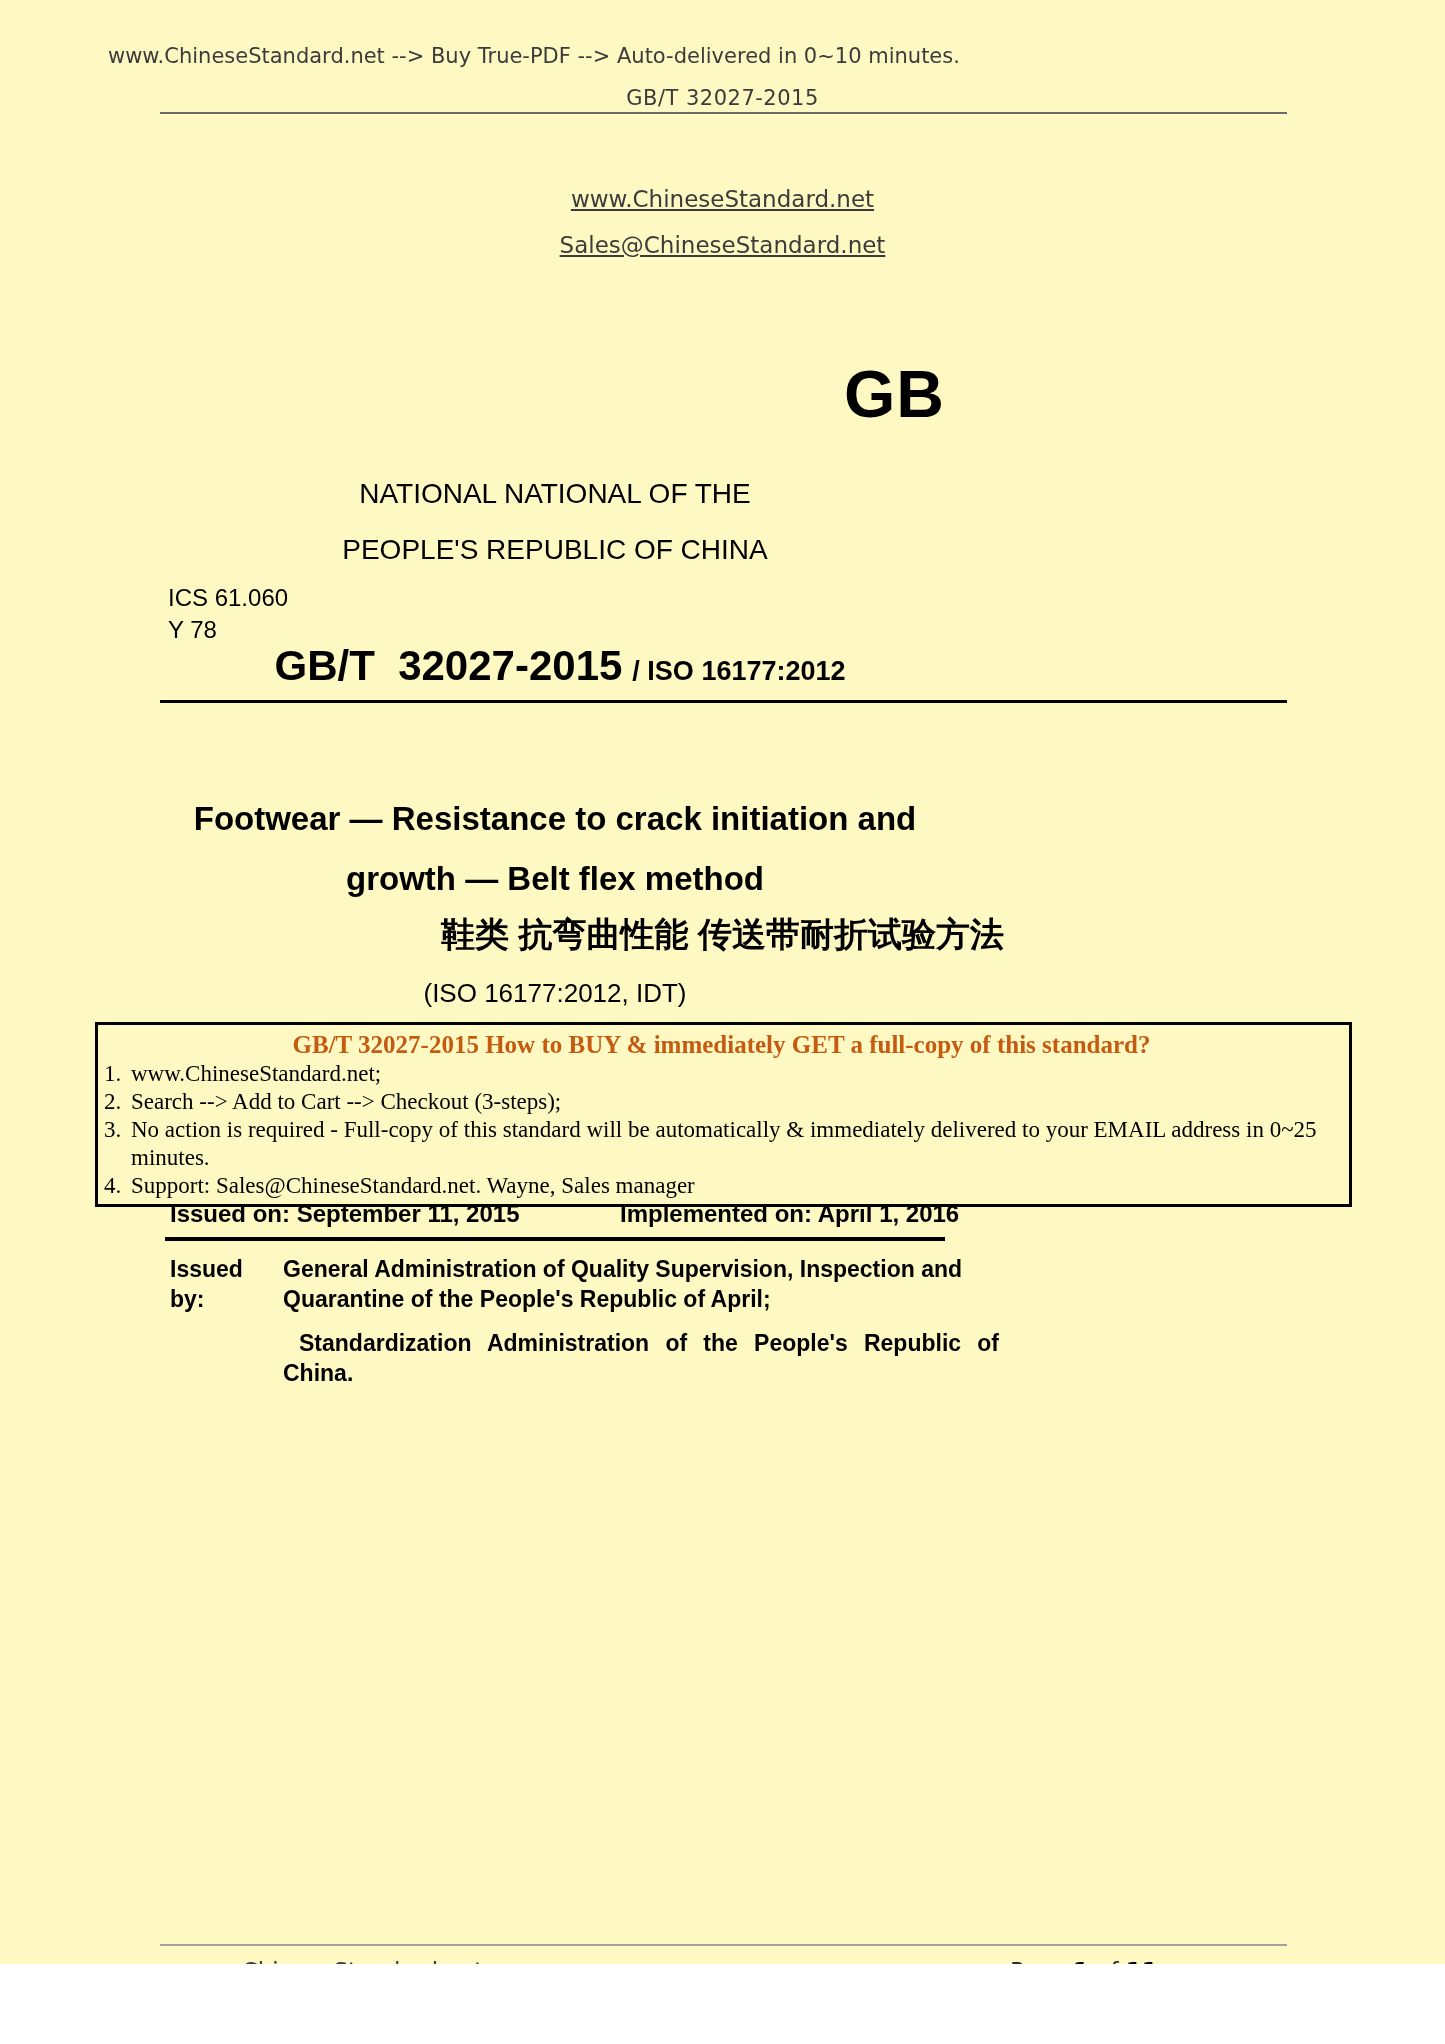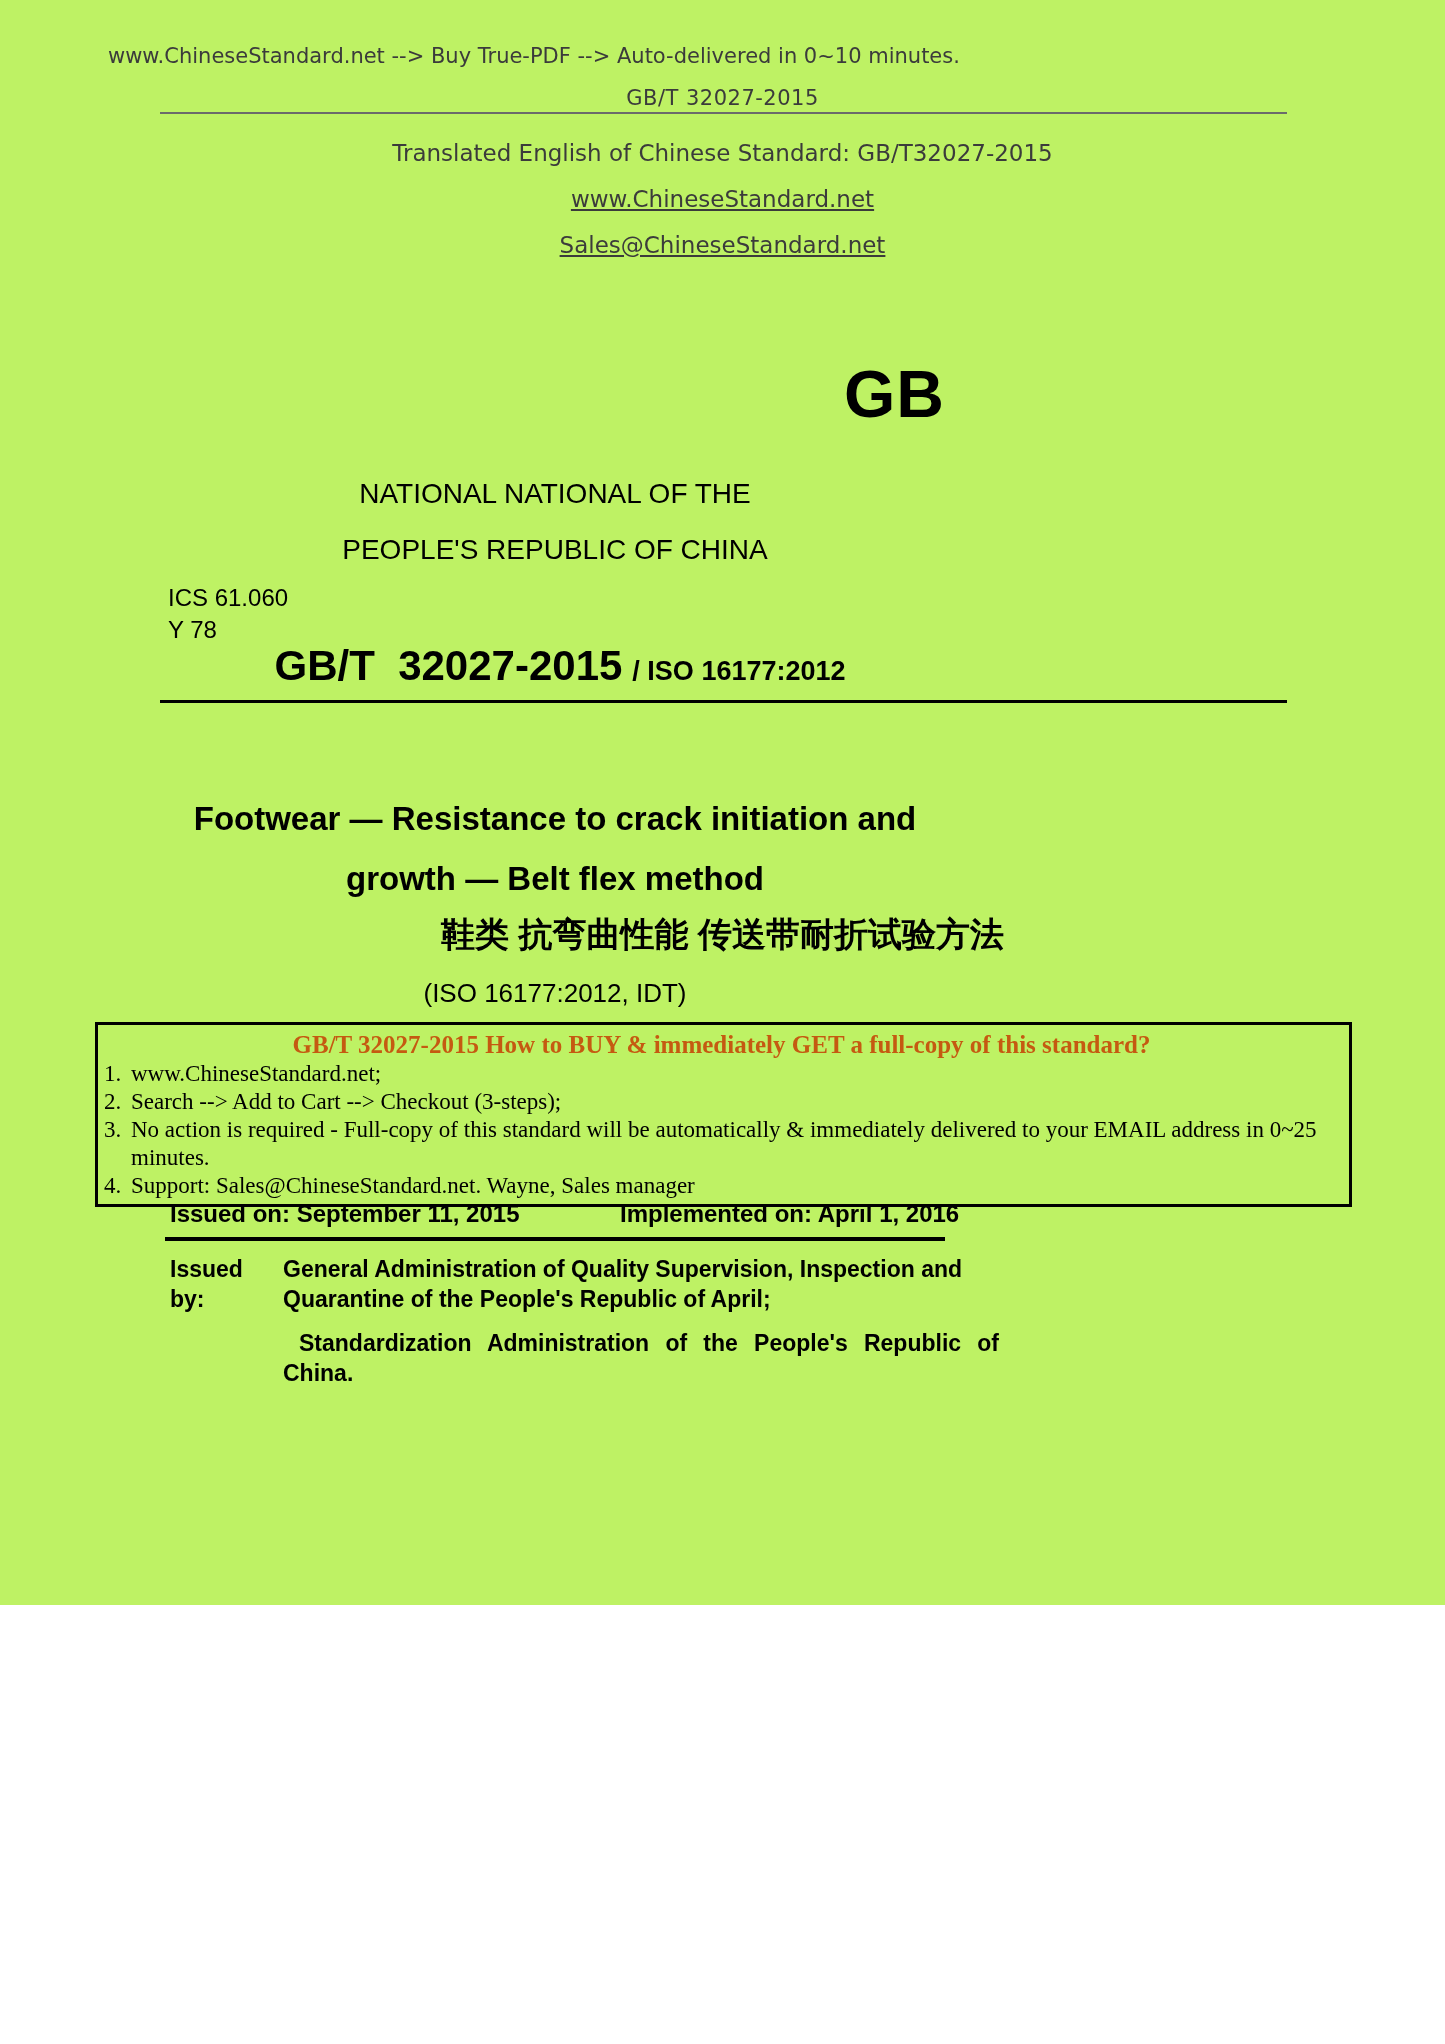--- a/index.html
+++ b/index.html
@@ -1,21 +1,21 @@
 <!DOCTYPE html>
 <html><head>
 <meta charset="utf-8">
 <style>
   * { margin: 0; padding: 0; box-sizing: border-box; }
   html, body { background: #ffffff; }
   .page {
     position: relative;
     width: 1445px;
-    height: 1605px;
-    background: #bef264;
+    height: 1964px;
+    background: #fef9c3;
     font-family: "Liberation Sans", sans-serif;
     color: #000000;
     overflow: hidden;
   }
   .webfont { font-family: "DejaVu Sans", sans-serif; color: #3b3b3b; }
 
   .banner { position: absolute; top: 44px; left: 108px; font-size: 21px; }
   .doc-code { position: absolute; top: 86px; left: 0; width: 100%; text-align: center; font-size: 21px; letter-spacing: 0.5px; }
   .rule { position: absolute; background: #000; }
   .rule-top { top: 112px; left: 160px; width: 1127px; height: 2px; background: #6b6b6b; }
@@ -67,21 +67,20 @@
 </style>
 </head>
 <body>
 
 <div class="page">
 
   <div class="banner webfont">www.ChineseStandard.net --&gt; Buy True-PDF --&gt; Auto-delivered in 0~10 minutes.</div>
   <div class="doc-code webfont">GB/T 32027-2015</div>
   <div class="rule rule-top"></div>
 
-  <div class="translated webfont">Translated English of Chinese Standard: GB/T32027-2015</div>
   <div class="link-row link-row1">
     <a class="doclink">www.ChineseStandard.net</a>
   </div>
   <div class="link-row link-row2">
     <a class="doclink">Sales@ChineseStandard.net</a>
   </div>
 
   <div class="gb-logo">GB</div>
   <div class="national national-1">NATIONAL NATIONAL OF THE</div>
   <div class="national national-2">PEOPLE'S REPUBLIC OF CHINA</div>

